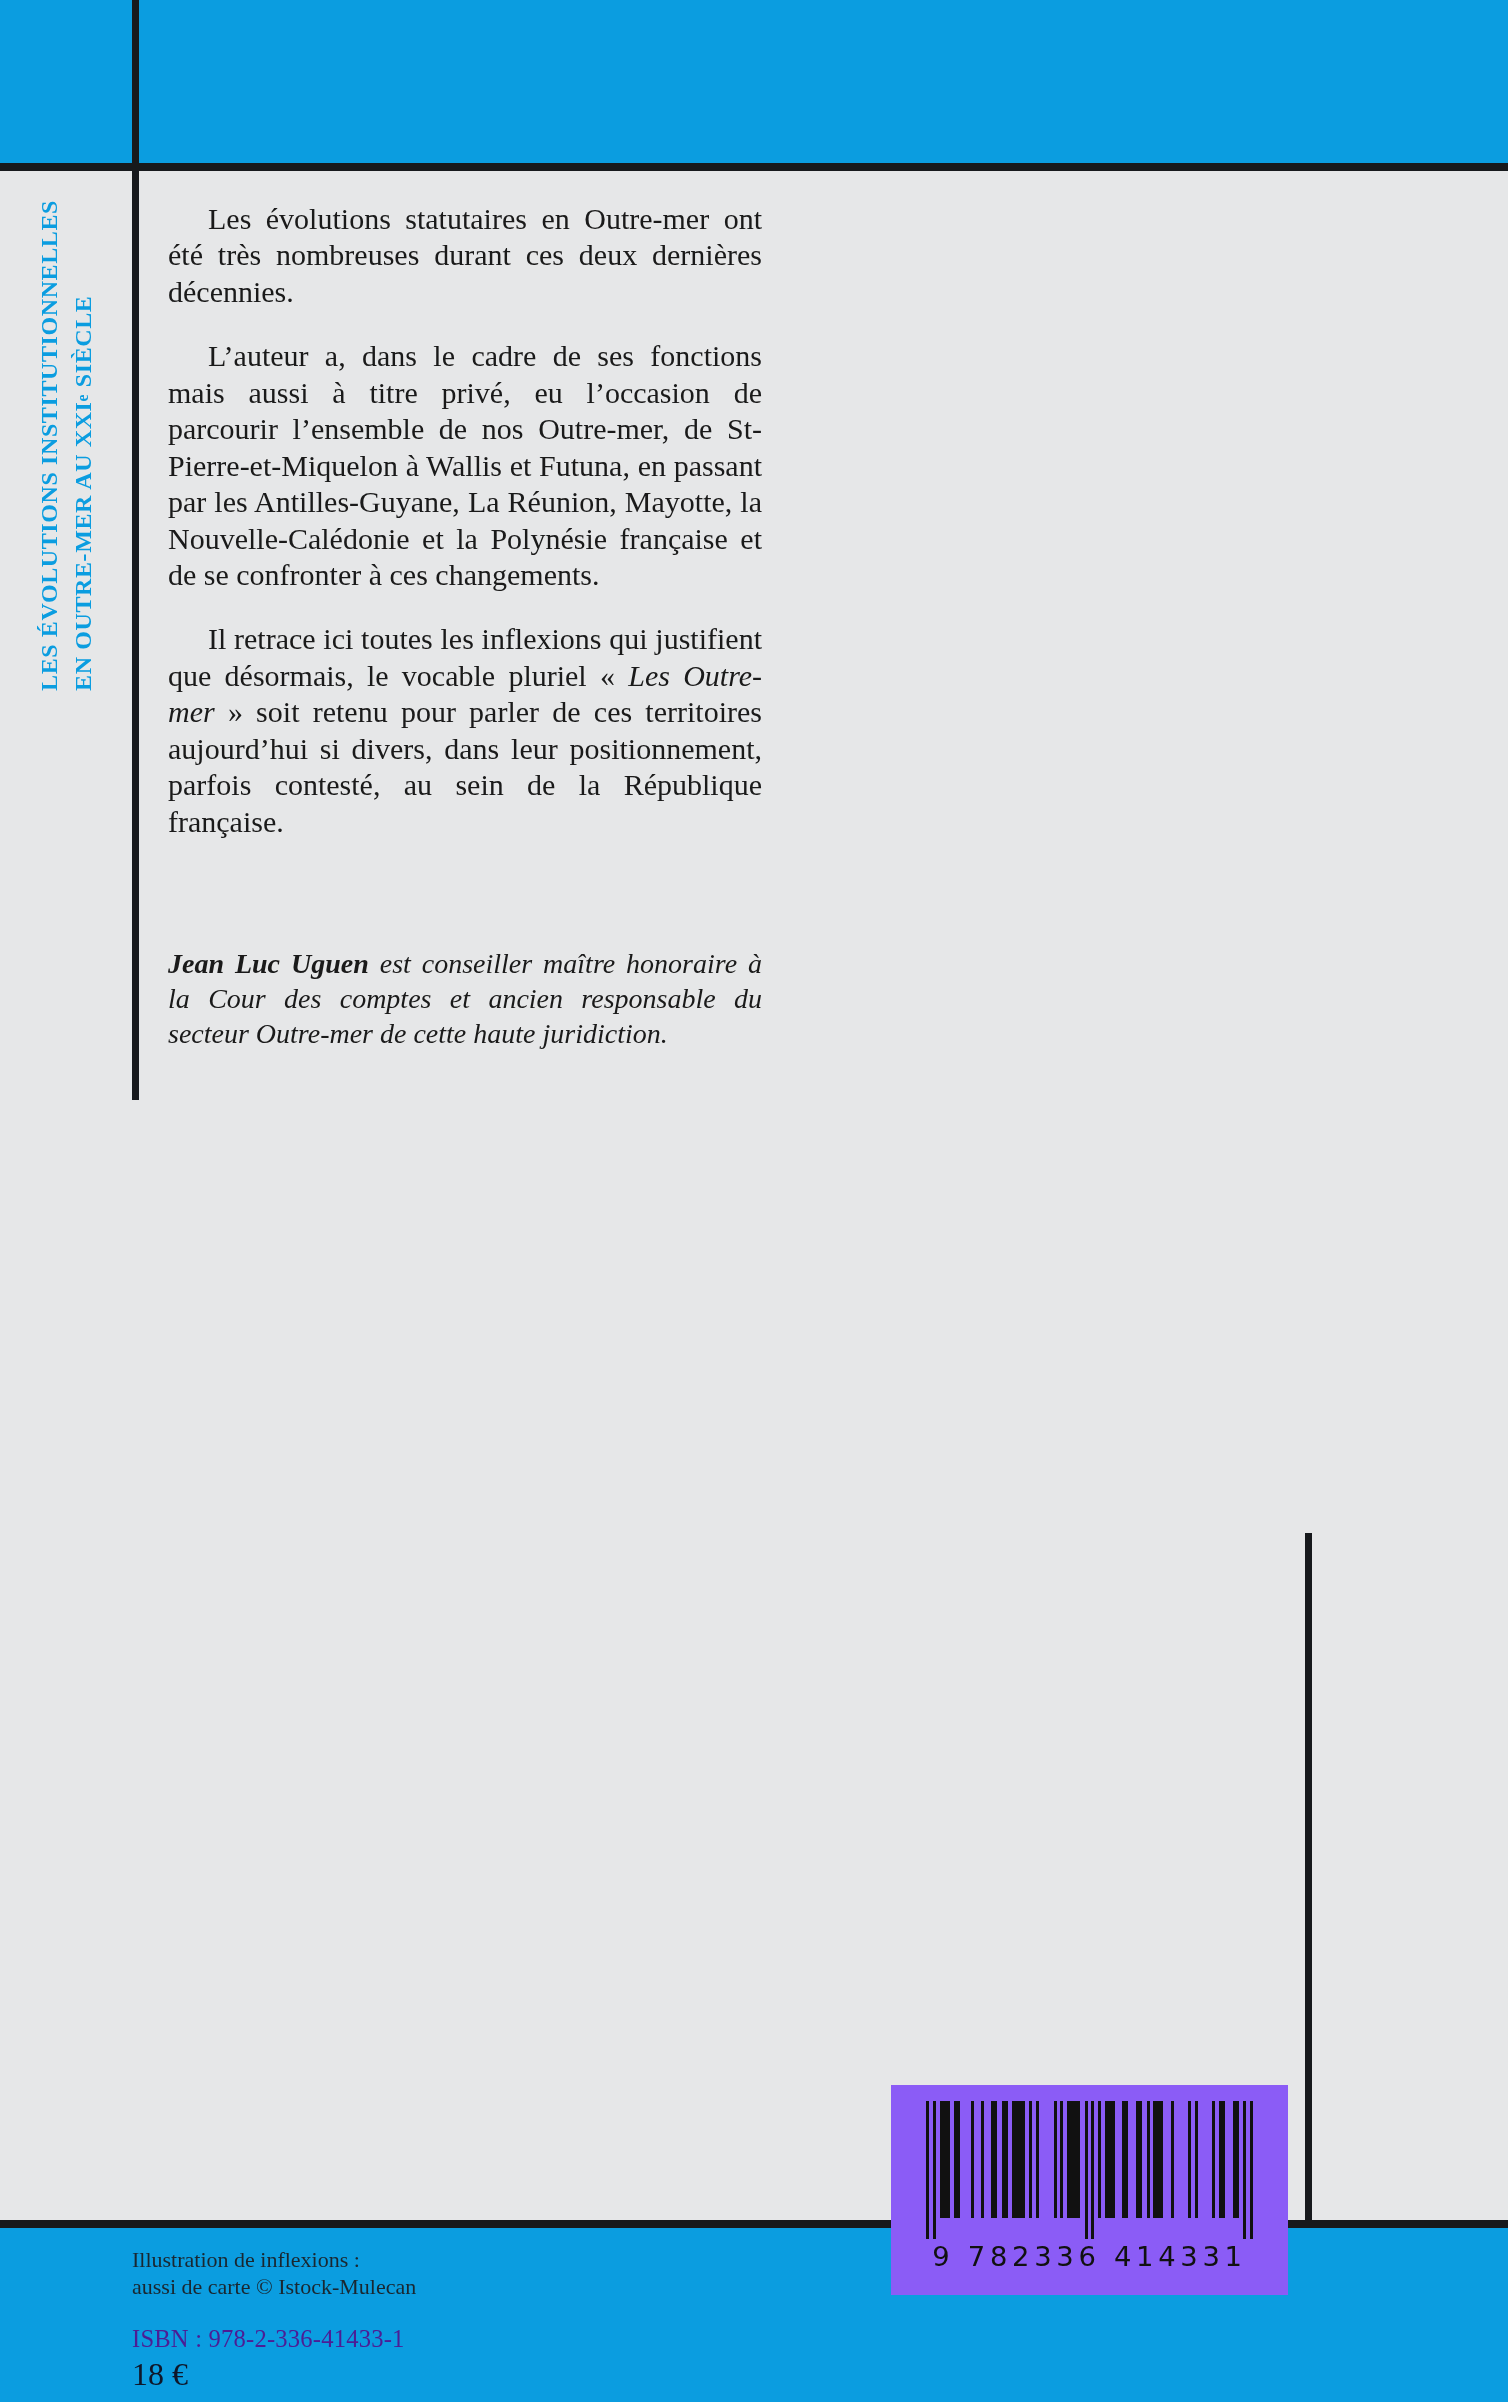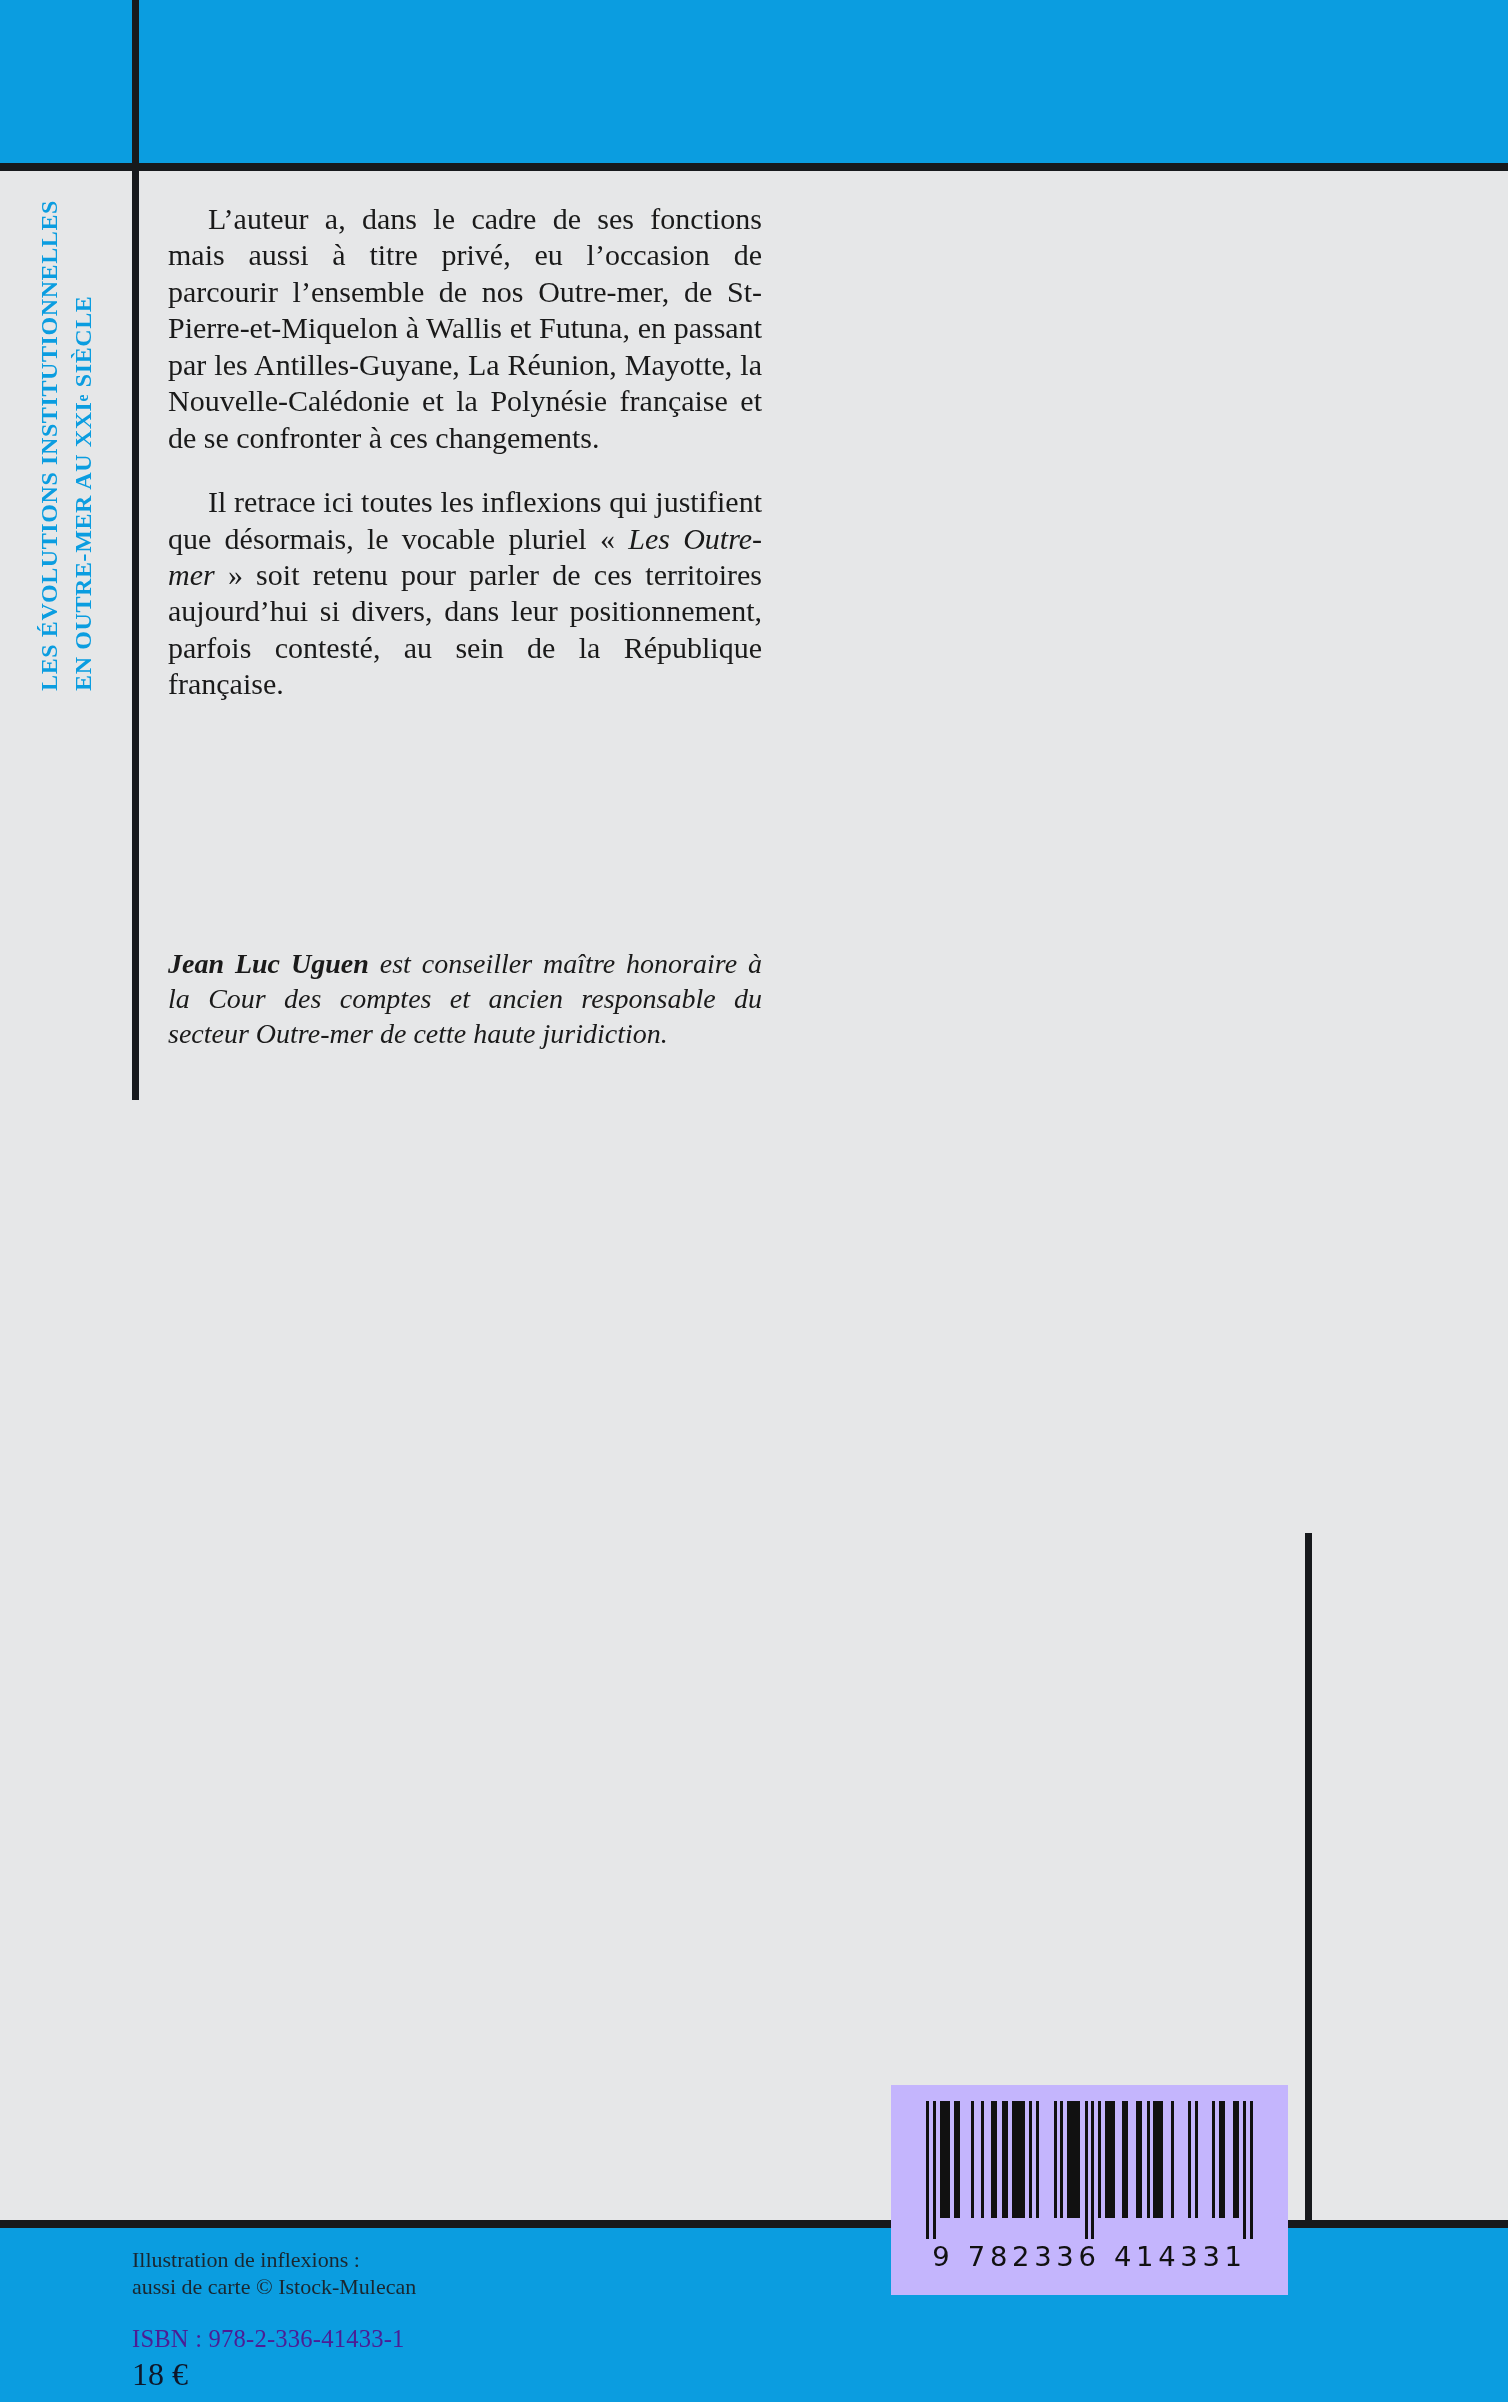--- a/index.html
+++ b/index.html
@@ -164,21 +164,21 @@
     font-size: 32px;
   }
 
   
   .barcode-box {
     position: absolute;
     left: 891px;
     top: 2085px;
     width: 397px;
     height: 210px;
-    background: #c4b5fd;
+    background: #8b5cf6;
     box-sizing: border-box;
     padding: 16px 0 0 0;
   }
   .barcode-bars {
     position: relative;
     margin: 0 auto;
     width: 327px;
     height: 138px;
   }
   .barcode-bars span {
@@ -211,20 +211,21 @@
   <div class="vrule-right"></div>
 
   <div class="spine-title">
     <div class="spine-inner">
       <span class="spine-line">LES ÉVOLUTIONS INSTITUTIONNELLES</span>
       <span class="spine-line"><span>EN OUTRE-MER AU XXI</span><sup class="spine-sup">e</sup><span> SIÈCLE</span></span>
     </div>
   </div>
 
   <div class="blurb">
+    <p>Les évolutions statutaires en Outre-mer ont été très nombreuses durant ces deux dernières décennies.</p>
     <p>L’auteur a, dans le cadre de ses fonctions mais aussi à titre privé, eu l’occasion de parcourir l’ensemble de nos Outre-mer, de St-Pierre-et-Miquelon à Wallis et Futuna, en passant par les Antilles-Guyane, La Réunion, Mayotte, la Nouvelle-Calédonie et la Polynésie française et de se confronter à ces changements.</p>
     <p><span>Il retrace ici toutes les inflexions qui justifient que désormais, le vocable pluriel « </span><em>Les Outre-mer</em><span> » soit retenu pour parler de ces territoires aujourd’hui si divers, dans leur positionnement, parfois contesté, au sein de la République française.</span></p>
   </div>
 
   <div class="author-bio">
     <span class="author-name">Jean Luc Uguen</span><span> est conseiller maître honoraire à la Cour des comptes et ancien responsable du secteur Outre-mer de cette haute juridiction.</span>
   </div>
 
   <div class="credit">
     <span class="credit-line">Illustration de inflexions :</span>

